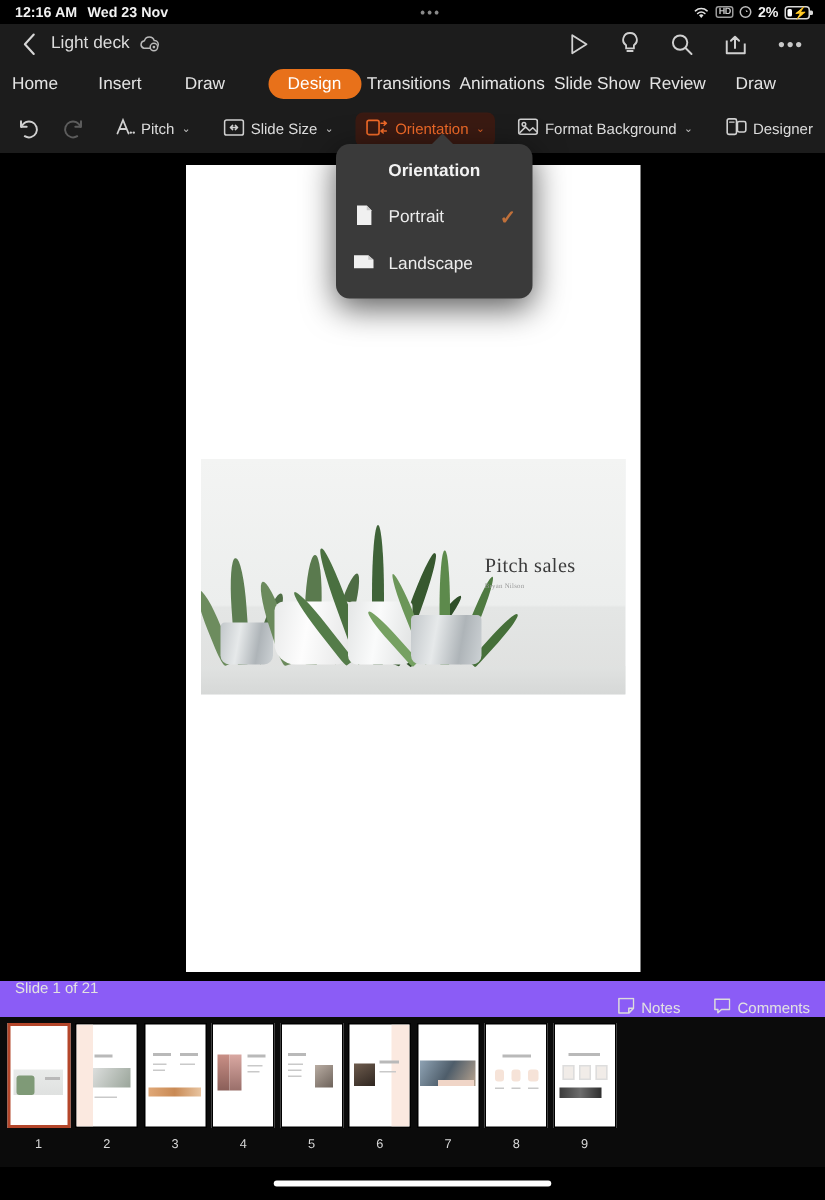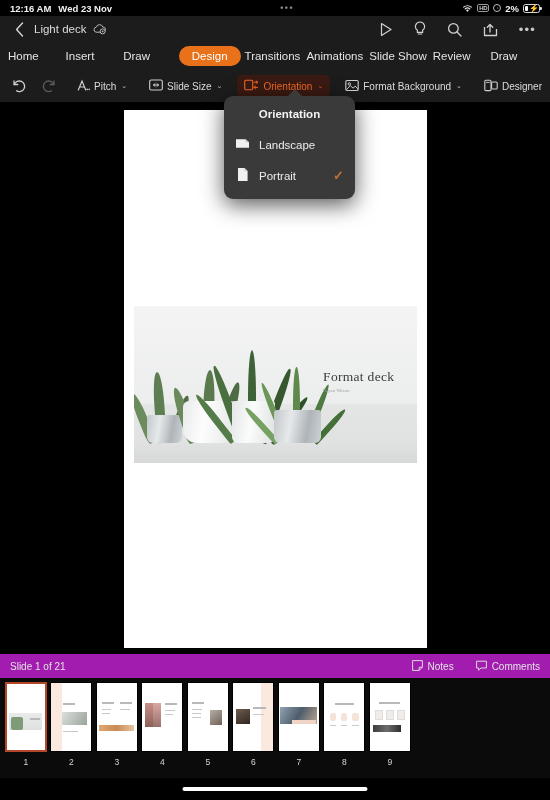--- a/index.html
+++ b/index.html
@@ -157,22 +157,22 @@
   .menu-item {
     display:flex; align-items:center; height:31px; padding:0 11px; gap:9px;
     font-size:11.5px; color:#ececec; cursor:pointer; position:relative;
   }
   .mi-label { flex:1; white-space:nowrap; }
   .mi-check { color:#c0703a; font-size:13px; font-weight:bold; }
 
   
   .botstatus {
     position:absolute; left:0; right:0; bottom:122px; height:24px;
-    display:flex; align-items:center; padding:0 10px;
-    font-size:10px; color:#e2e2e2; background:#a21caf;
+    display:flex; padding:0 10px;
+    font-size:10px; color:#e2e2e2; background:#8b5cf6;flex-direction:column;
   }
   .bs-right { margin-left:auto; display:flex; gap:22px; align-items:center; }
   .bs-item { display:flex; align-items:center; gap:5px; cursor:pointer; }
 
   
   .strip {
     position:absolute; left:0; right:0; bottom:22px; height:100px;
     background:#0b0b0b; display:flex; align-items:flex-start;
     padding:4px 0 0 3px; overflow:hidden;
   }
@@ -391,49 +391,49 @@
 
         <div class="plant" style="left:48%;width:20%;height:62%;">
           <div class="leaf" style="left:42%;width:12%;height:78%;background:#5d8a4c;border-radius:50% 50% 10% 10%;"></div>
           <div class="leaf" style="left:24%;width:11%;height:66%;background:#6b9658;border-radius:50% 50% 10% 10%;transform:rotate(-22deg);"></div>
           <div class="leaf" style="left:58%;width:11%;height:64%;background:#4f7a41;border-radius:50% 50% 10% 10%;transform:rotate(22deg);"></div>
           <div class="leaf" style="left:8%;width:10%;height:48%;background:#76a162;border-radius:50% 50% 10% 10%;transform:rotate(-42deg);"></div>
           <div class="leaf" style="left:76%;width:10%;height:46%;background:#456f39;border-radius:50% 50% 10% 10%;transform:rotate(42deg);"></div>
           <div class="pot metal" style="left:8%;width:84%;height:34%;"></div>
         </div>
 
-        <div class="slide-title">Format deck</div>
+        <div class="slide-title">Pitch sales</div>
         <div class="slide-sub">Bryan Nilson</div>
       </div>
     </div>
   </div>
 
   <div class="menu">
     <div class="menu-title">Orientation</div>
+
+    <div class="menu-item">
+      <span>
+        <svg width="15" height="15" viewBox="0 0 15 15">
+            <path d="M3 1 L9.5 1 L12.6 4.1 L12.6 14 L3 14 Z" fill="#f0f0f0"></path>
+            <path d="M9.5 1 L9.5 4.1 L12.6 4.1" fill="#c7c7c7"></path>
+          </svg>
+      </span>
+      <span class="mi-label">Portrait</span>
+      <span class="mi-check">✓</span>
+    </div>
 
     <div class="menu-item">
       <span>
         <svg width="15" height="13" viewBox="0 0 15 13">
             <path d="M1 2.2 L10.5 2.2 L14 5.2 L14 10.8 L1 10.8 Z" fill="#f0f0f0"></path>
             <path d="M10.5 2.2 L10.5 5.2 L14 5.2" fill="#c7c7c7"></path>
           </svg>
       </span>
       <span class="mi-label">Landscape</span>
       <span class="mi-check"></span>
-    </div>
-
-    <div class="menu-item">
-      <span>
-        <svg width="15" height="15" viewBox="0 0 15 15">
-            <path d="M3 1 L9.5 1 L12.6 4.1 L12.6 14 L3 14 Z" fill="#f0f0f0"></path>
-            <path d="M9.5 1 L9.5 4.1 L12.6 4.1" fill="#c7c7c7"></path>
-          </svg>
-      </span>
-      <span class="mi-label">Portrait</span>
-      <span class="mi-check">✓</span>
     </div>
   </div>
 
   <div class="botstatus">
     <span>Slide 1 of 21</span>
     <div class="bs-right">
       <div class="bs-item">
         <span>
           <svg width="11" height="11" viewBox="0 0 11 11">
               <path d="M0.6 0.6 L10.4 0.6 L10.4 7.2 L7.2 10.4 L0.6 10.4 Z" stroke="#dcdcdc" stroke-width="1" fill="none" stroke-linejoin="round"></path>

